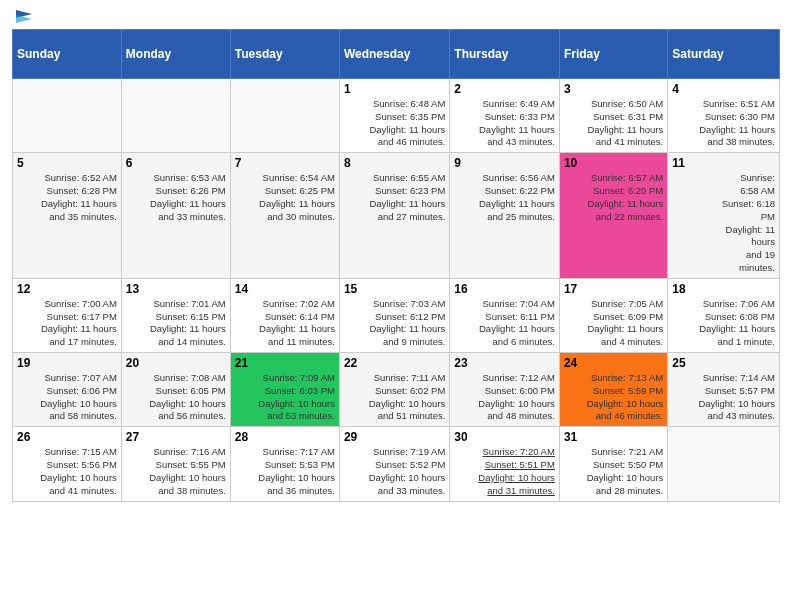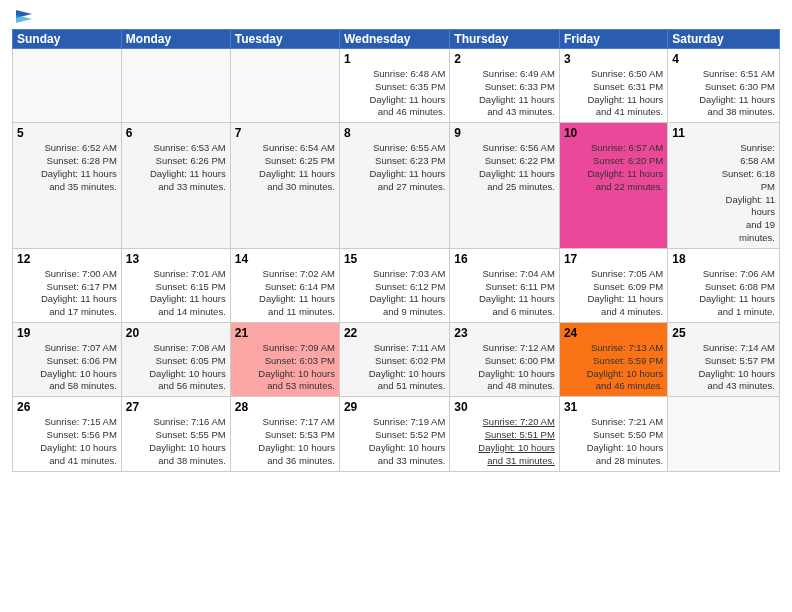--- a/index.html
+++ b/index.html
@@ -43,21 +43,21 @@
     .calendar {
       width: 100%;
       border-collapse: collapse;
       border: 1px solid #ccc;
     }
     .calendar th {
       background: #2a5db0;
       color: #fff;
       font-size: 12px;
       font-weight: bold;
-      padding: 2px 4px;
+      padding: 17px 4px;
       text-align: left;
       border: 1px solid #4a7dd0;
     }
     .calendar td {
       vertical-align: top;
       border: 1px solid #ccc;
       padding: 3px 4px;
       width: 113px;
       min-height: 80px;
       background: #fff;
@@ -261,21 +261,21 @@
 Daylight: 10 hours
 and 58 minutes.</div>
           </td>
           <td style="background: rgb(245, 245, 245);">
             <span class="day-num">20</span>
             <div class="day-info" style="white-space: pre-line;">Sunrise: 7:08 AM
 Sunset: 6:05 PM
 Daylight: 10 hours
 and 56 minutes.</div>
           </td>
-          <td style="background: #fca5a5;">
+          <td style="background: #22c55e;">
             <span class="day-num">21</span>
             <div class="day-info" style="white-space: pre-line;">Sunrise: 7:09 AM
 Sunset: 6:03 PM
 Daylight: 10 hours
 and 53 minutes.</div>
           </td>
           <td style="background: rgb(245, 245, 245);">
             <span class="day-num">22</span>
             <div class="day-info" style="white-space: pre-line;">Sunrise: 7:11 AM
 Sunset: 6:02 PM

